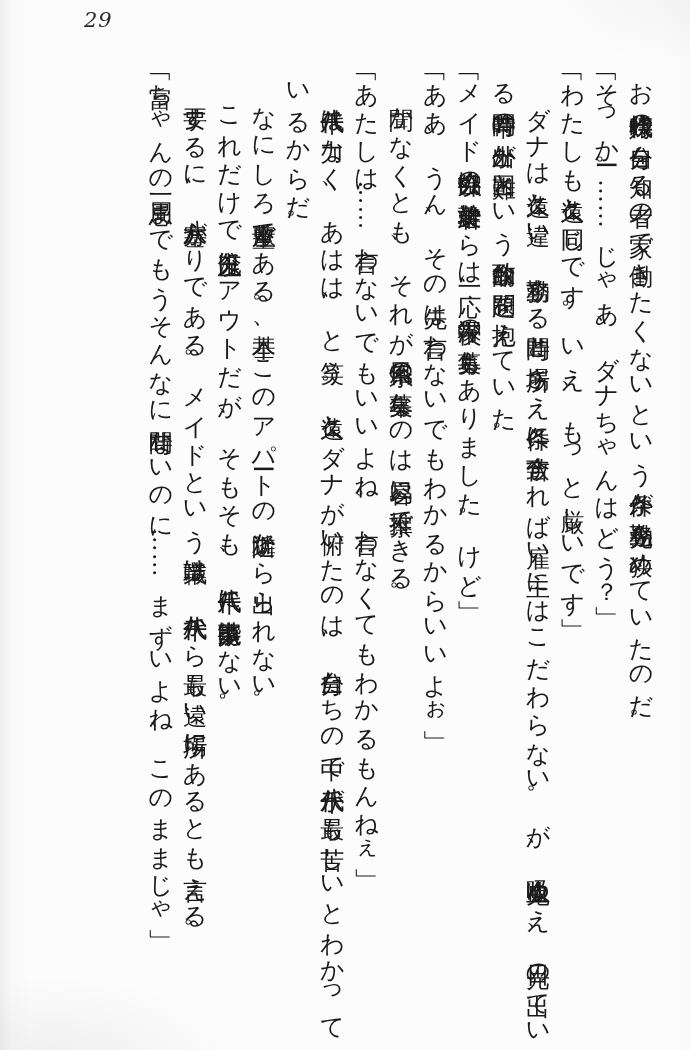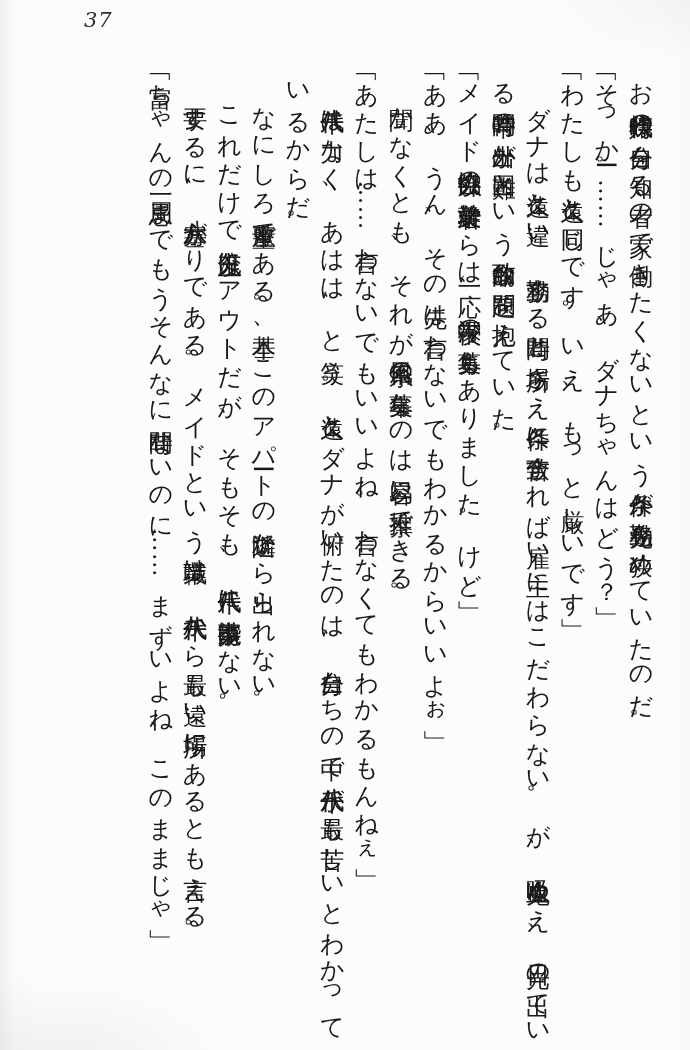--- a/index.html
+++ b/index.html
@@ -55,21 +55,21 @@
   }
   .text-block p.indent {
     text-indent: 1em;
   }
 </style>
 </head>
 <body>
 
 <div class="book-page">
   <div class="scan-shading"></div>
-  <span class="page-number">37</span>
+  <span class="page-number">29</span>
   <div class="text-block">
       <p class="">お嬢様時代の自分を知る者の家で働きたくないという条件が勤務先を狭めていたのだ。</p>
       <p class="">「そっかー。……じゃあ、ダナちゃんはどう？」</p>
       <p class="">「わたしも久遠と同じです。いえ、もっと厳しいです」</p>
       <p class="indent">ダナは久遠と違い、勤務する時間と場所さえ条件に合致すれば雇い主にはこだわらない。が、吸血鬼ゆえ、日光の出ている時間帯の外出が困難という致命的な問題を抱えていた。</p>
       <p class="">「メイド協会以外の斡旋業者からは一応、深夜帯の募集もありました。けど」</p>
       <p class="">「ああ、うん、その先は言わないでもわかるからいいよぉ」</p>
       <p class="indent">聞かなくとも、それが風俗系の募集なのは容易に推察できる。</p>
       <p class="">「あたしは……言わないでもいいよね。言わなくてもわかるもんねぇ」</p>
       <p class="indent">八千代は力なく、あはは、と笑う。久遠とダナが俯いたのは、自分たちの中で八千代が最も苦しいとわかっているからだ。</p>

